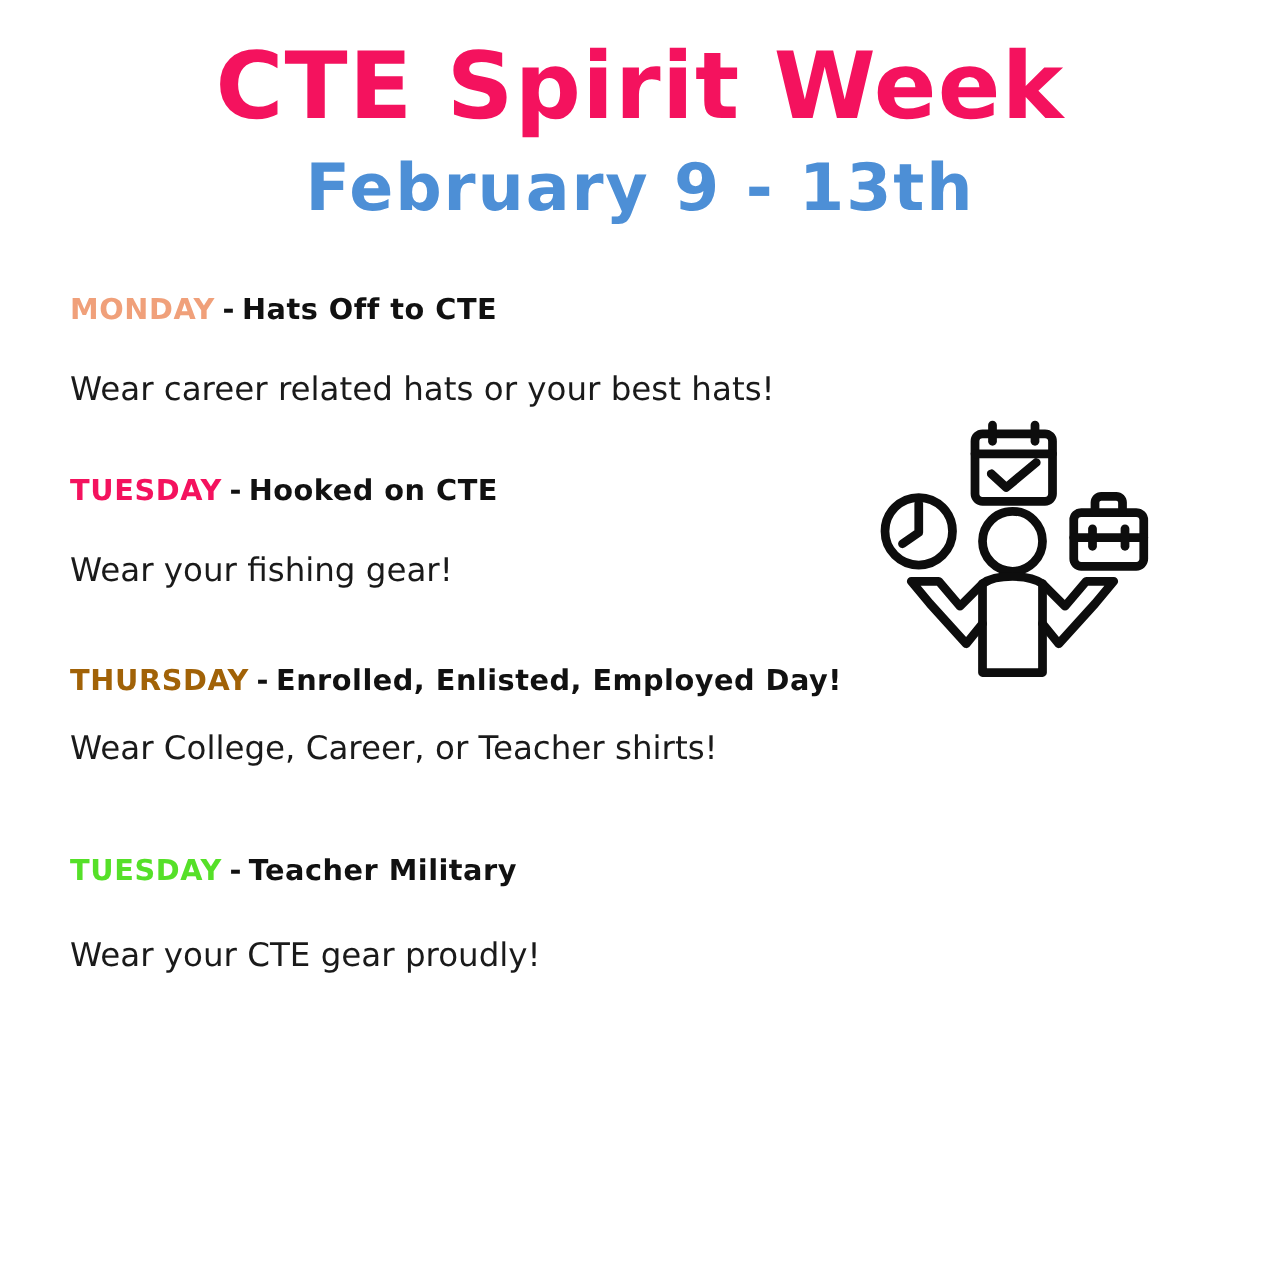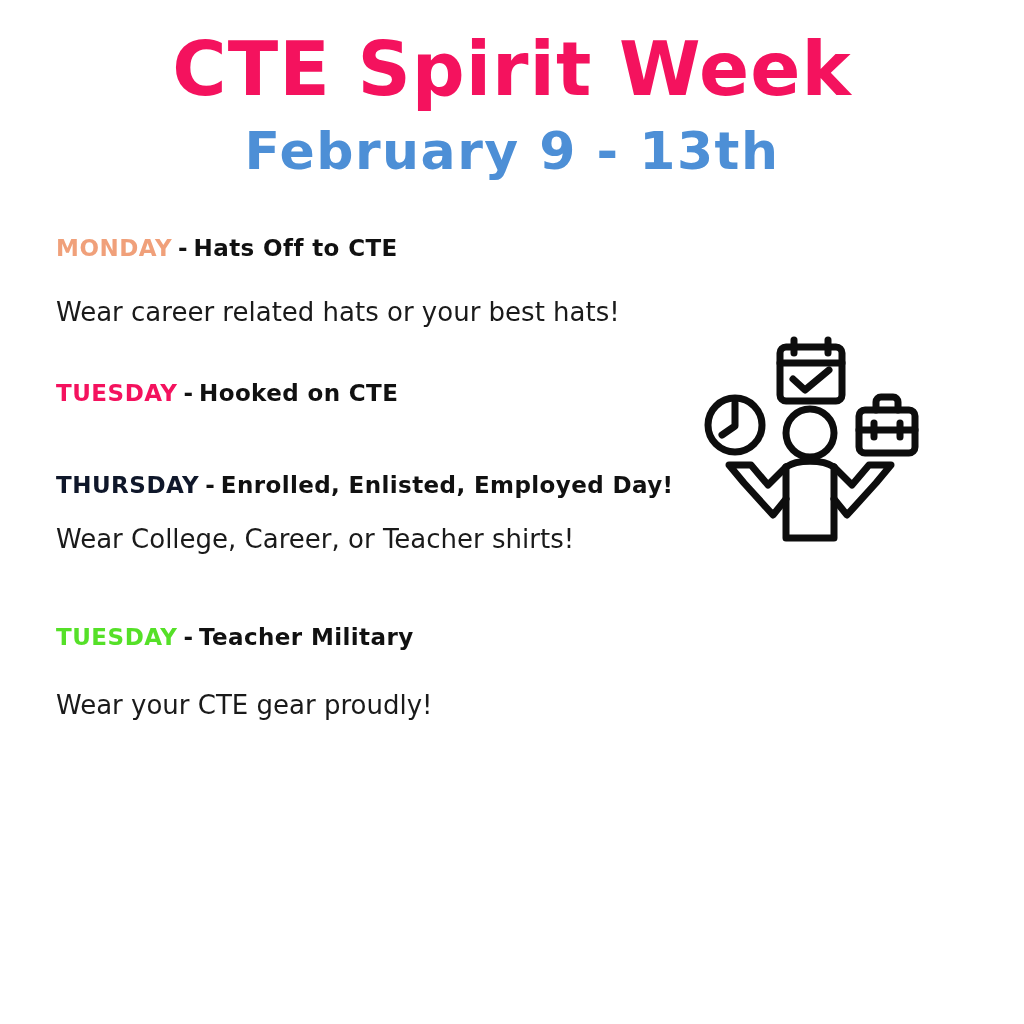--- a/index.html
+++ b/index.html
@@ -129,26 +129,27 @@
       <div class="day-headline">
         <span class="day-name" style="color: rgb(240, 160, 122);">MONDAY</span><span class="day-dash">-</span><span class="day-theme">Hats Off to CTE</span>
       </div>
       <div class="day-detail">Wear career related hats or your best hats!</div>
     </div>
 
     <div class="day-block b1">
       <div class="day-headline">
         <span class="day-name" style="color: rgb(244, 18, 94);">TUESDAY</span><span class="day-dash">-</span><span class="day-theme">Hooked on CTE</span>
       </div>
+      <div class="day-detail">Wear your fishing gear!</div>
     </div>
 
 
     <div class="day-block b3">
       <div class="day-headline">
-        <span class="day-name" style="color: #0f172a; text-align: center;">THURSDAY</span><span class="day-dash">-</span><span class="day-theme">Enrolled, Enlisted, Employed Day!</span>
+        <span class="day-name" style="color: #a16207; text-align: center;">THURSDAY</span><span class="day-dash">-</span><span class="day-theme">Enrolled, Enlisted, Employed Day!</span>
       </div>
       <div class="day-detail">Wear College, Career, or Teacher shirts!</div>
     </div>
 
     <div class="day-block b4">
       <div class="day-headline">
         <span class="day-name" style="color: rgb(85, 224, 40);">TUESDAY</span><span class="day-dash">-</span><span class="day-theme">Teacher Military</span>
       </div>
       <div class="day-detail">Wear your CTE gear proudly!</div>
     </div>

